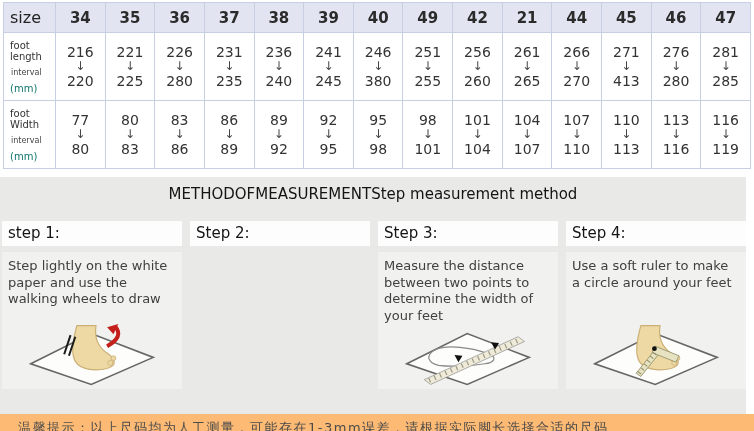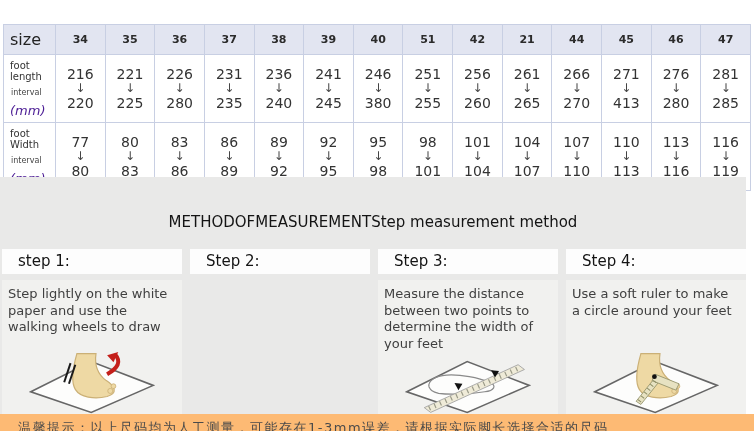--- a/index.html
+++ b/index.html
@@ -4,49 +4,49 @@
 <style>
   html,body{margin:0;padding:0;}
   body{
     width:754px;height:431px;overflow:hidden;position:relative;
     background:#ffffff;
     font-family:"DejaVu Sans","Liberation Sans",sans-serif;
   }
   
   .size-table{
     border-collapse:collapse;table-layout:fixed;
-    margin:24px 3px 0 3px;width:748px;background:#fff;
+    margin:2px 3px 0 3px;width:748px;background:#fff;
   }
   .size-table td{
     border:1px solid #c8cfe3;text-align:center;vertical-align:middle;color:#333;
     padding:0;overflow:hidden;
   }
-  .row-sizes td{background:#e2e5f1;height:29px;font-weight:bold;font-size:11px;color:#2b2b2b;}
+  .row-sizes td{background:#e2e5f1;height:29px;font-weight:bold;font-size:15px;color:#2b2b2b;}
   .row-sizes td.label-cell{font-weight:normal;font-size:16px;color:#222;}
   .label-cell{text-align:left !important;padding-left:6px !important;background:#fff;}
   .row-sizes td.label-cell{background:#e2e5f1;}
   .lbl-sm{font-size:10px;line-height:11px;color:#333;}
   .lbl-xs{font-size:8px;line-height:9px;color:#444;margin:6px 0 0 1px;}
-  .lbl-mm{font-size:13px;color:#4c1d95;margin-top:6px;font-style:italic;}
+  .lbl-mm{font-size:10px;color:#0f766e;margin-top:6px;}
   .num-cell{font-size:14px;height:67px;}
   .num-cell .arrow{font-size:12px;line-height:13px;color:#444;}
   .num-cell div{line-height:16px;}
   
   .section{
     position:absolute;top:177px;left:0;width:746px;bottom:0;
     background:#e9e9e8;
   }
   .mm-title{
-    text-align:center;padding-top:36px;font-size:15px;color:#141414;
+    text-align:center;padding-top:8px;font-size:15px;color:#141414;
   }
   .steps{display:flex;gap:8px;margin:18px 0 0 2px;}
   .step-col{flex:1;min-width:0;}
   .step-band{
     background:#fdfdfd;height:25px;line-height:25px;
-    padding-left:16px;font-size:15px;color:#141414;
+    padding-left:6px;font-size:15px;color:#141414;
   }
   .step-panel{
     margin-top:6px;background:#f1f1ef;padding:6px 6px 0 6px;height:131px;
   }
   .step-desc{
     font-size:13px;line-height:16.5px;color:#404040;height:66px;overflow:hidden;
   }
   .step-fig{width:100%;height:62px;display:block;}
   
   .footer{
@@ -68,21 +68,21 @@
   <tbody>
       <tr class="row-sizes" id="row-sizes">
     <td class="label-cell">size</td>
   <td>34</td>
         <td>35</td>
         <td>36</td>
         <td>37</td>
         <td>38</td>
         <td>39</td>
         <td>40</td>
-        <td>51</td>
+        <td>49</td>
         <td>42</td>
         <td>21</td>
         <td>44</td>
         <td>45</td>
         <td>46</td>
         <td>47</td>
       </tr>
   <tr id="row-length">
     <td class="label-cell">
       <div class="lbl-sm">foot</div>

